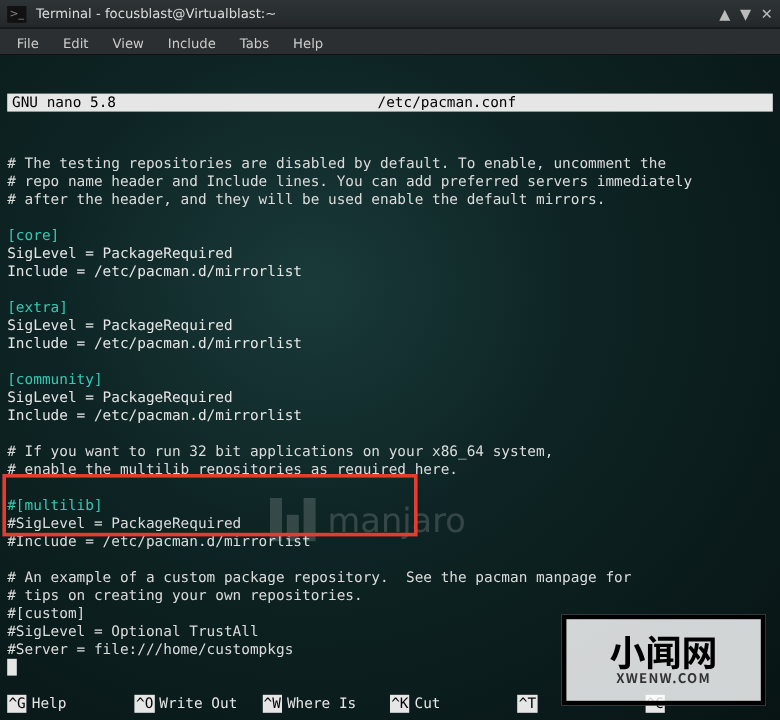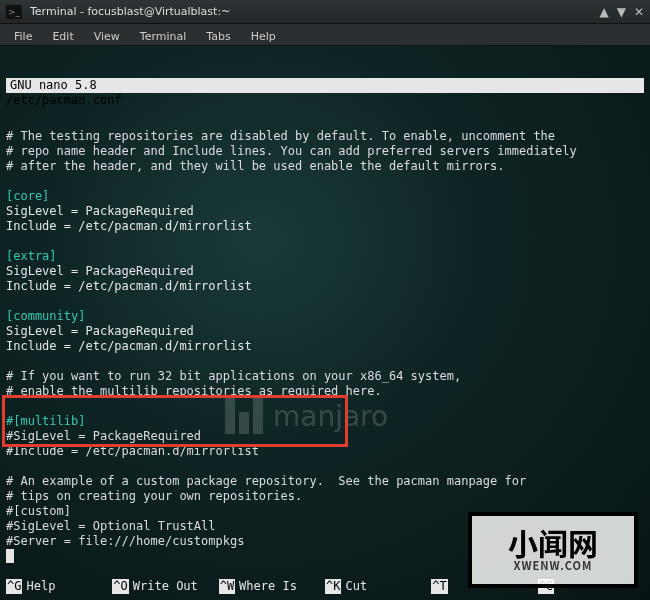--- a/index.html
+++ b/index.html
@@ -48,24 +48,23 @@
     padding: 2px 6px 0 6px;
     line-height: 15px;
     white-space: pre;
     overflow: hidden;
   }
   .nano-header {
     background: #e6e6e6; color: #000;
     display: flex;
     height: 15px;
     margin-bottom: 6px;
-    flex-direction: column;
   }
   .nano-header .ver { padding: 0 4px; }
-  .nano-header .file { flex:1; }
+  .nano-header .file { flex:1; text-align: center; }
   .comment { color: #dcdcdc; }
   .section { color: #37c8b4; }
   .eq { color: #e6e6e6; margin-top: 35px; }
   .cursor {
     display: inline-block; width: 8px; height: 14px;
     background: #e6e6e6;
     vertical-align: text-bottom;
   }
   .shortcut-row { display: flex; }
   .sc { flex: 1; display: flex; align-items: baseline; }
@@ -116,21 +115,21 @@
   <div class="title">Terminal - focusblast@Virtualblast:~</div>
   <div class="winctl">▲</div>
   <div class="winctl">▼</div>
   <div class="winctl">✕</div>
 </div>
 
 <div class="menubar">
   <div class="menu">File</div>
   <div class="menu">Edit</div>
   <div class="menu">View</div>
-  <div class="menu">Terminal</div>
+  <div class="menu">Include</div>
   <div class="menu">Tabs</div>
   <div class="menu">Help</div>
 </div>
 
 <div class="term">
   <div class="nano-header">
     <span class="ver">GNU nano 5.8</span>
     <span class="file">/etc/pacman.conf</span>
   </div>
 
@@ -168,21 +167,21 @@
   <div class="sc"><span class="key">^G</span><span class="lbl">Help</span></div>
   <div class="sc"><span class="key">^O</span><span class="lbl">Write Out</span></div>
   <div class="sc"><span class="key">^W</span><span class="lbl">Where Is</span></div>
   <div class="sc"><span class="key">^K</span><span class="lbl">Cut</span></div>
   <div class="sc"><span class="key">^T</span><span class="lbl"></span></div>
   <div class="sc"><span class="key">^C</span><span class="lbl"></span></div>
 </div>
 
 </div>
 
-<div class="manjaro-wm" style="top:398px;left:225px;">
+<div class="manjaro-wm" style="top:415px;left:225px;">
   <span class="manjaro-logo">
     <span class="a"></span>
       <span class="b"></span>
       <span class="c"></span>
   </span>
   <span>manjaro</span>
 </div>
 
 <div class="highlight-box" style="top:395px;left:2px;width:346px;height:52px;"></div>
 

